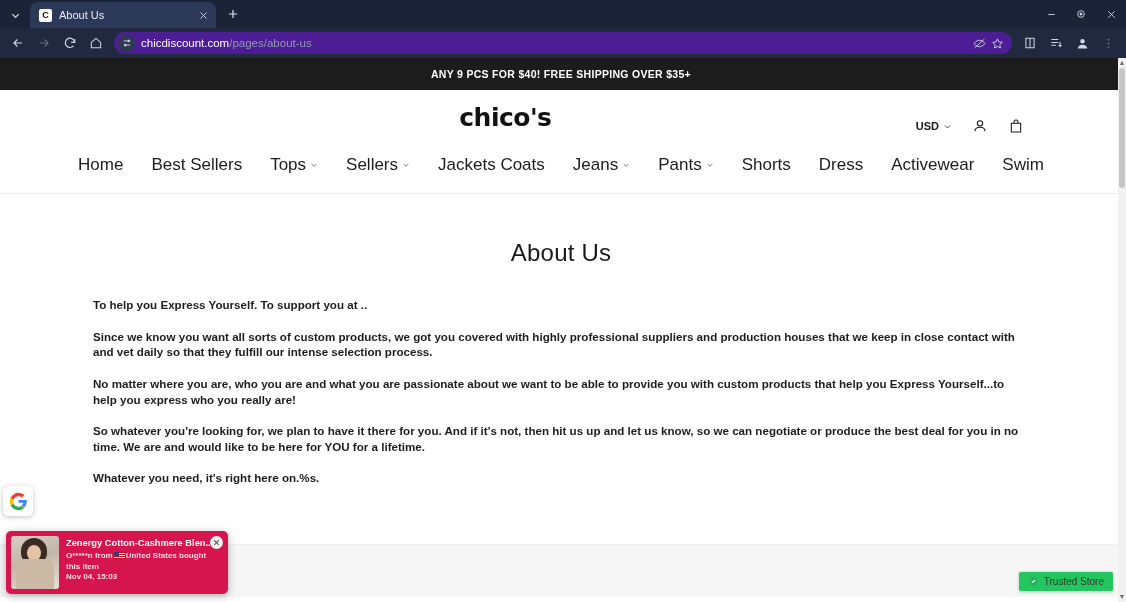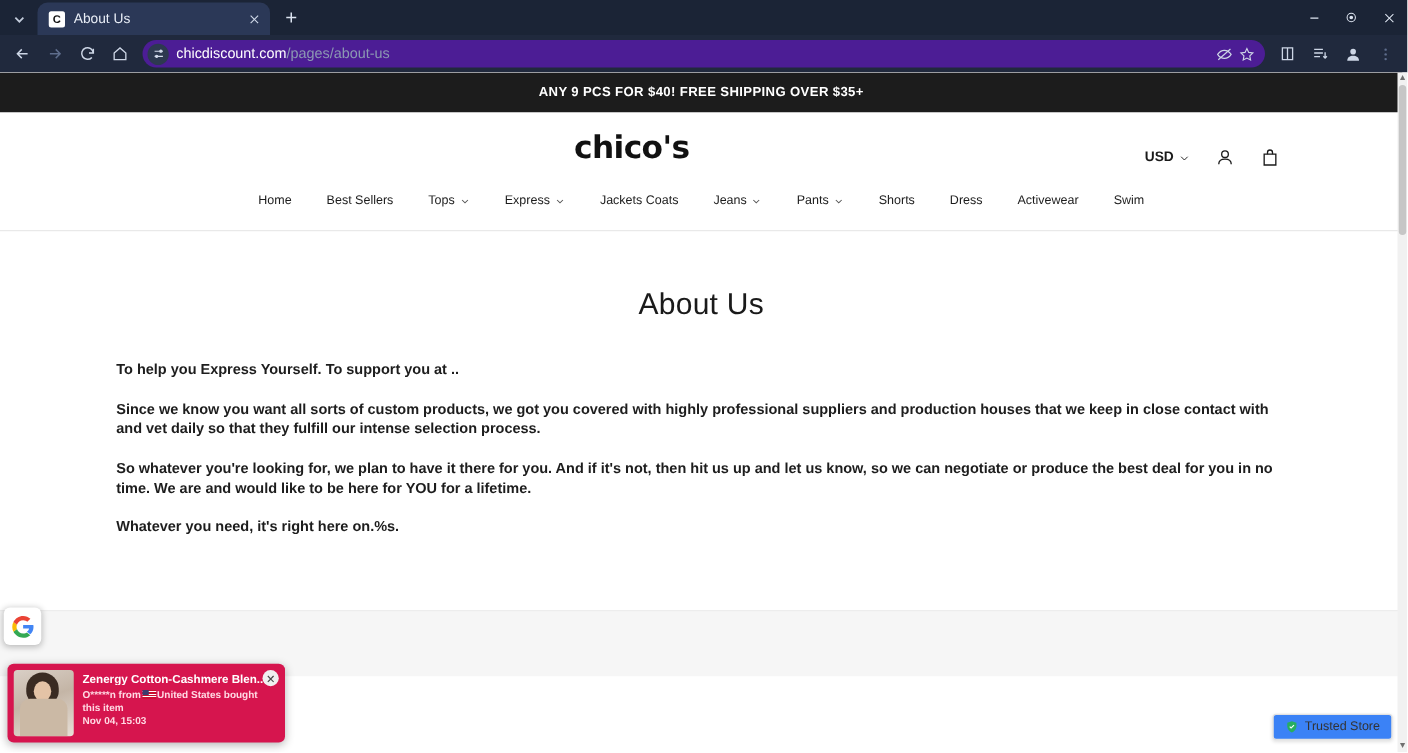--- a/index.html
+++ b/index.html
@@ -164,21 +164,21 @@
     display: flex;
     justify-content: center;
     align-items: center;
     gap: 0;
     padding: 6px 0 14px;
     border-bottom: 1px solid #e9e9e9;
     background: #fff;
   }
   .nav-item {
     display: flex; align-items: center; gap: 4px;
-    font-size: 10px;
+    font-size: 17px;
     color: #1c1c1c;
     padding: 4px 14px;
     white-space: nowrap;
     justify-content: flex-end;
   }
 
   .content { padding: 0 0 10px; }
   .page-title {
     text-align: center;
     font-size: 24px;
@@ -295,21 +295,21 @@
     border-radius: 50%;
     background: #f0f0f0;
     color: #444;
     font-size: 9px;
     display: flex; align-items: center; justify-content: center;
   }
 
   .trusted {
     position: absolute;
     right: 12px; bottom: 10px;
-    background: #3b82f6;
+    background: #22c55e;
     border: 1px solid #e2e2e2;
     border-radius: 3px;
     padding: 4px 9px;
     display: flex; align-items: center; gap: 5px;
     font-size: 10px; color: #333;
     box-shadow: 0 1px 3px rgba(0,0,0,.12);
   }
   svg { display: block; }
 </style>
 </head>
@@ -477,21 +477,21 @@
           </a>
         <a class="nav-item">
             <span>Tops</span>
             <span>
               <svg width="8" height="8" viewBox="0 0 24 24" fill="none" stroke="#555" stroke-width="2.4">
                 <path d="M5 9l7 7 7-7"></path>
               </svg>
             </span>
           </a>
         <a class="nav-item">
-            <span>Express</span>
+            <span>Sellers</span>
             <span>
               <svg width="8" height="8" viewBox="0 0 24 24" fill="none" stroke="#555" stroke-width="2.4">
                 <path d="M5 9l7 7 7-7"></path>
               </svg>
             </span>
           </a>
         <a class="nav-item">
             <span>Jackets Coats</span>
           </a>
         <a class="nav-item">
@@ -522,20 +522,21 @@
         <a class="nav-item">
             <span>Swim</span>
           </a>
       </nav>
 
       <div class="content">
         <h1 class="page-title">About Us</h1>
         <div class="body-copy">
           <p>To help you Express Yourself. To support you at ..</p>
           <p>Since we know you want all sorts of custom products, we got you covered with highly professional suppliers and production houses that we keep in close contact with and vet daily so that they fulfill our intense selection process.</p>
+          <p>No matter where you are, who you are and what you are passionate about we want to be able to provide you with custom products that help you Express Yourself...to help you express who you really are!</p>
           <p>So whatever you're looking for, we plan to have it there for you. And if it's not, then hit us up and let us know, so we can negotiate or produce the best deal for you in no time. We are and would like to be here for YOU for a lifetime.</p>
           <p>Whatever you need, it's right here on.%s.</p>
         </div>
       </div>
 
       <div class="footer">
         
         
       </div>
 

